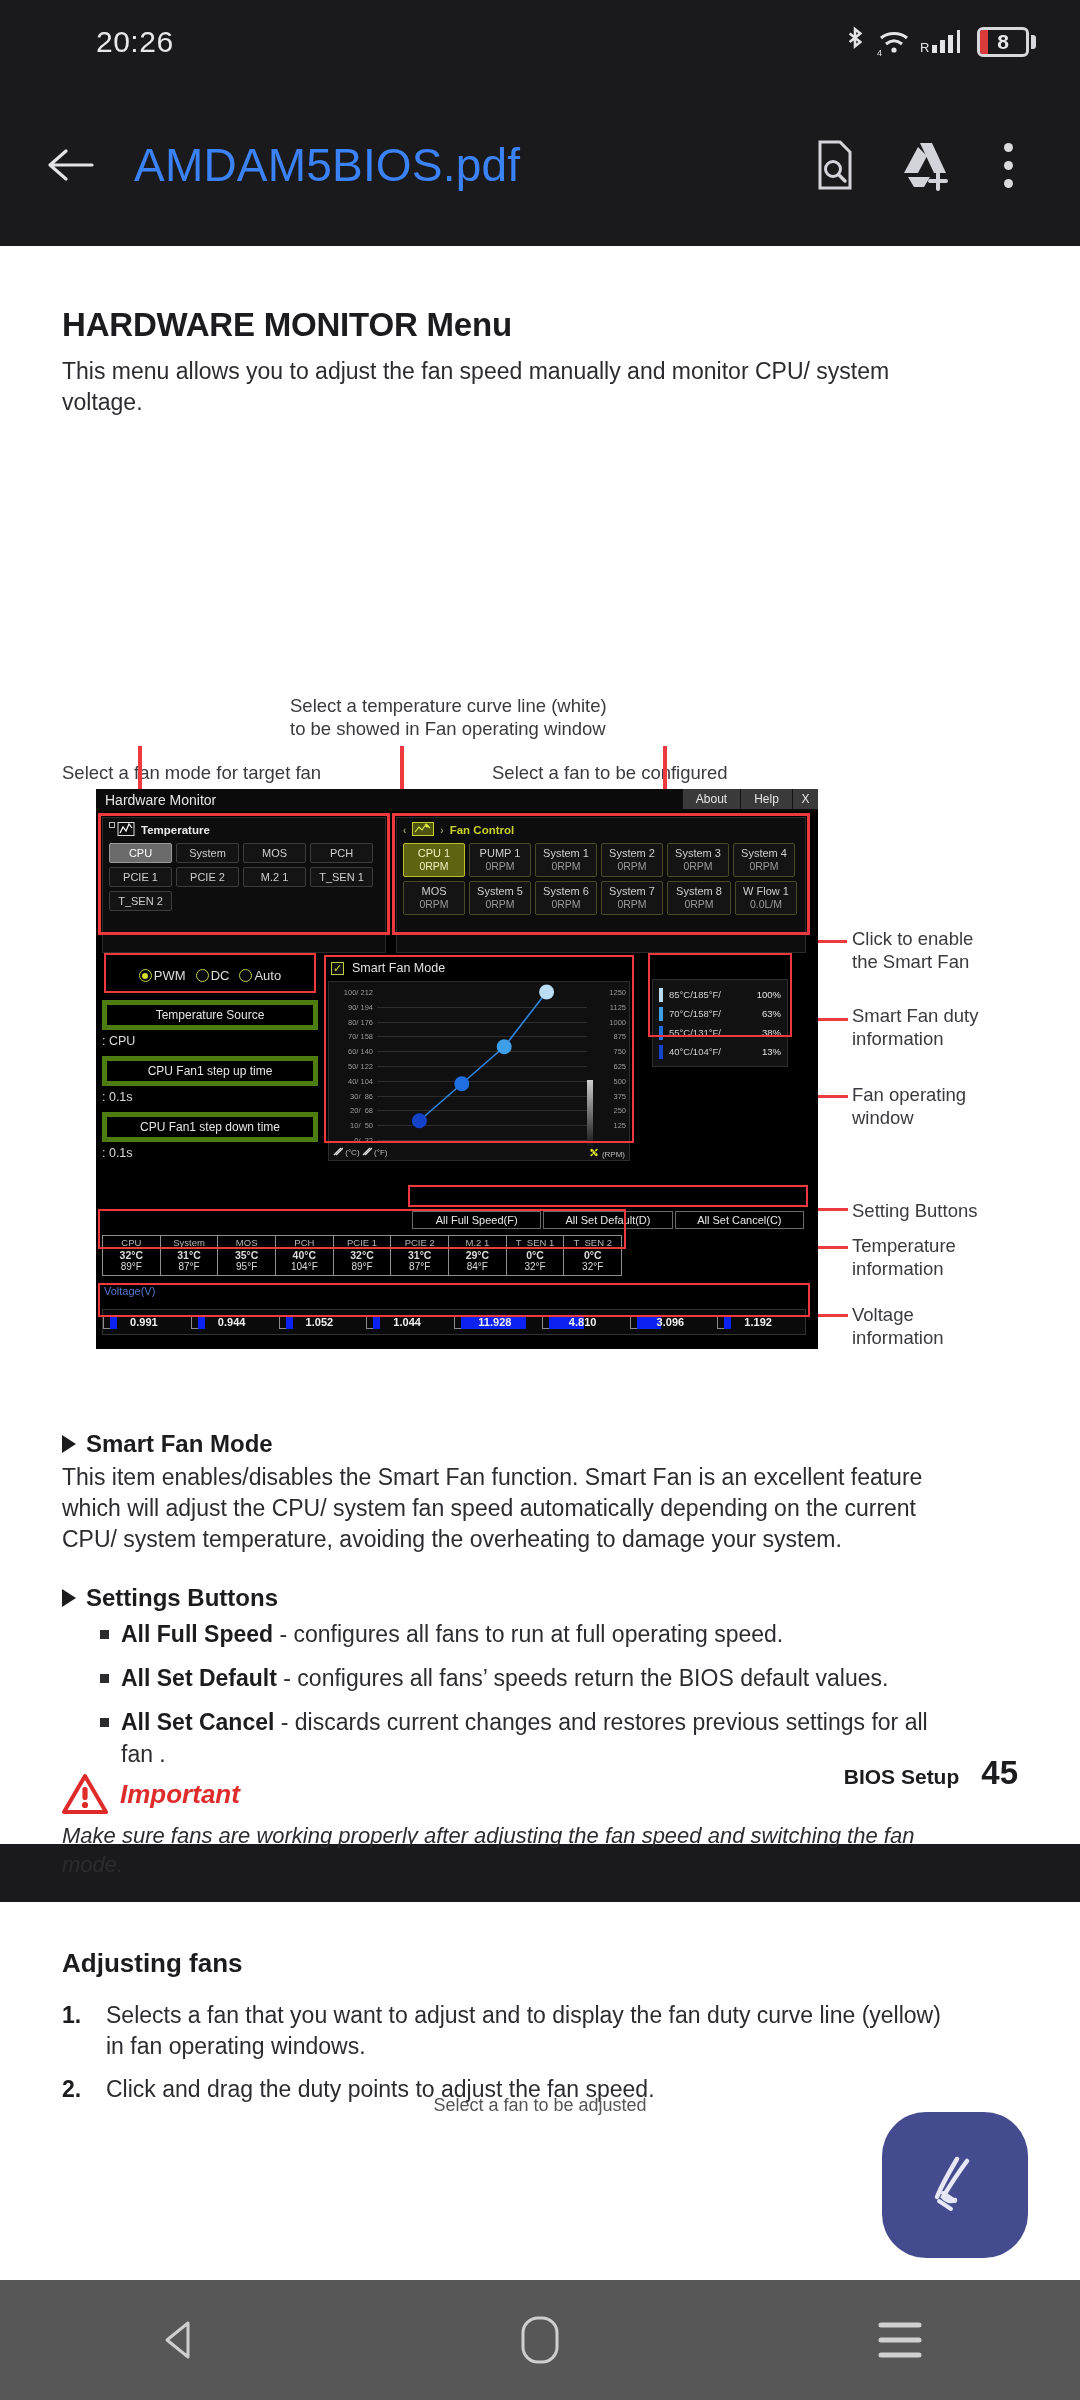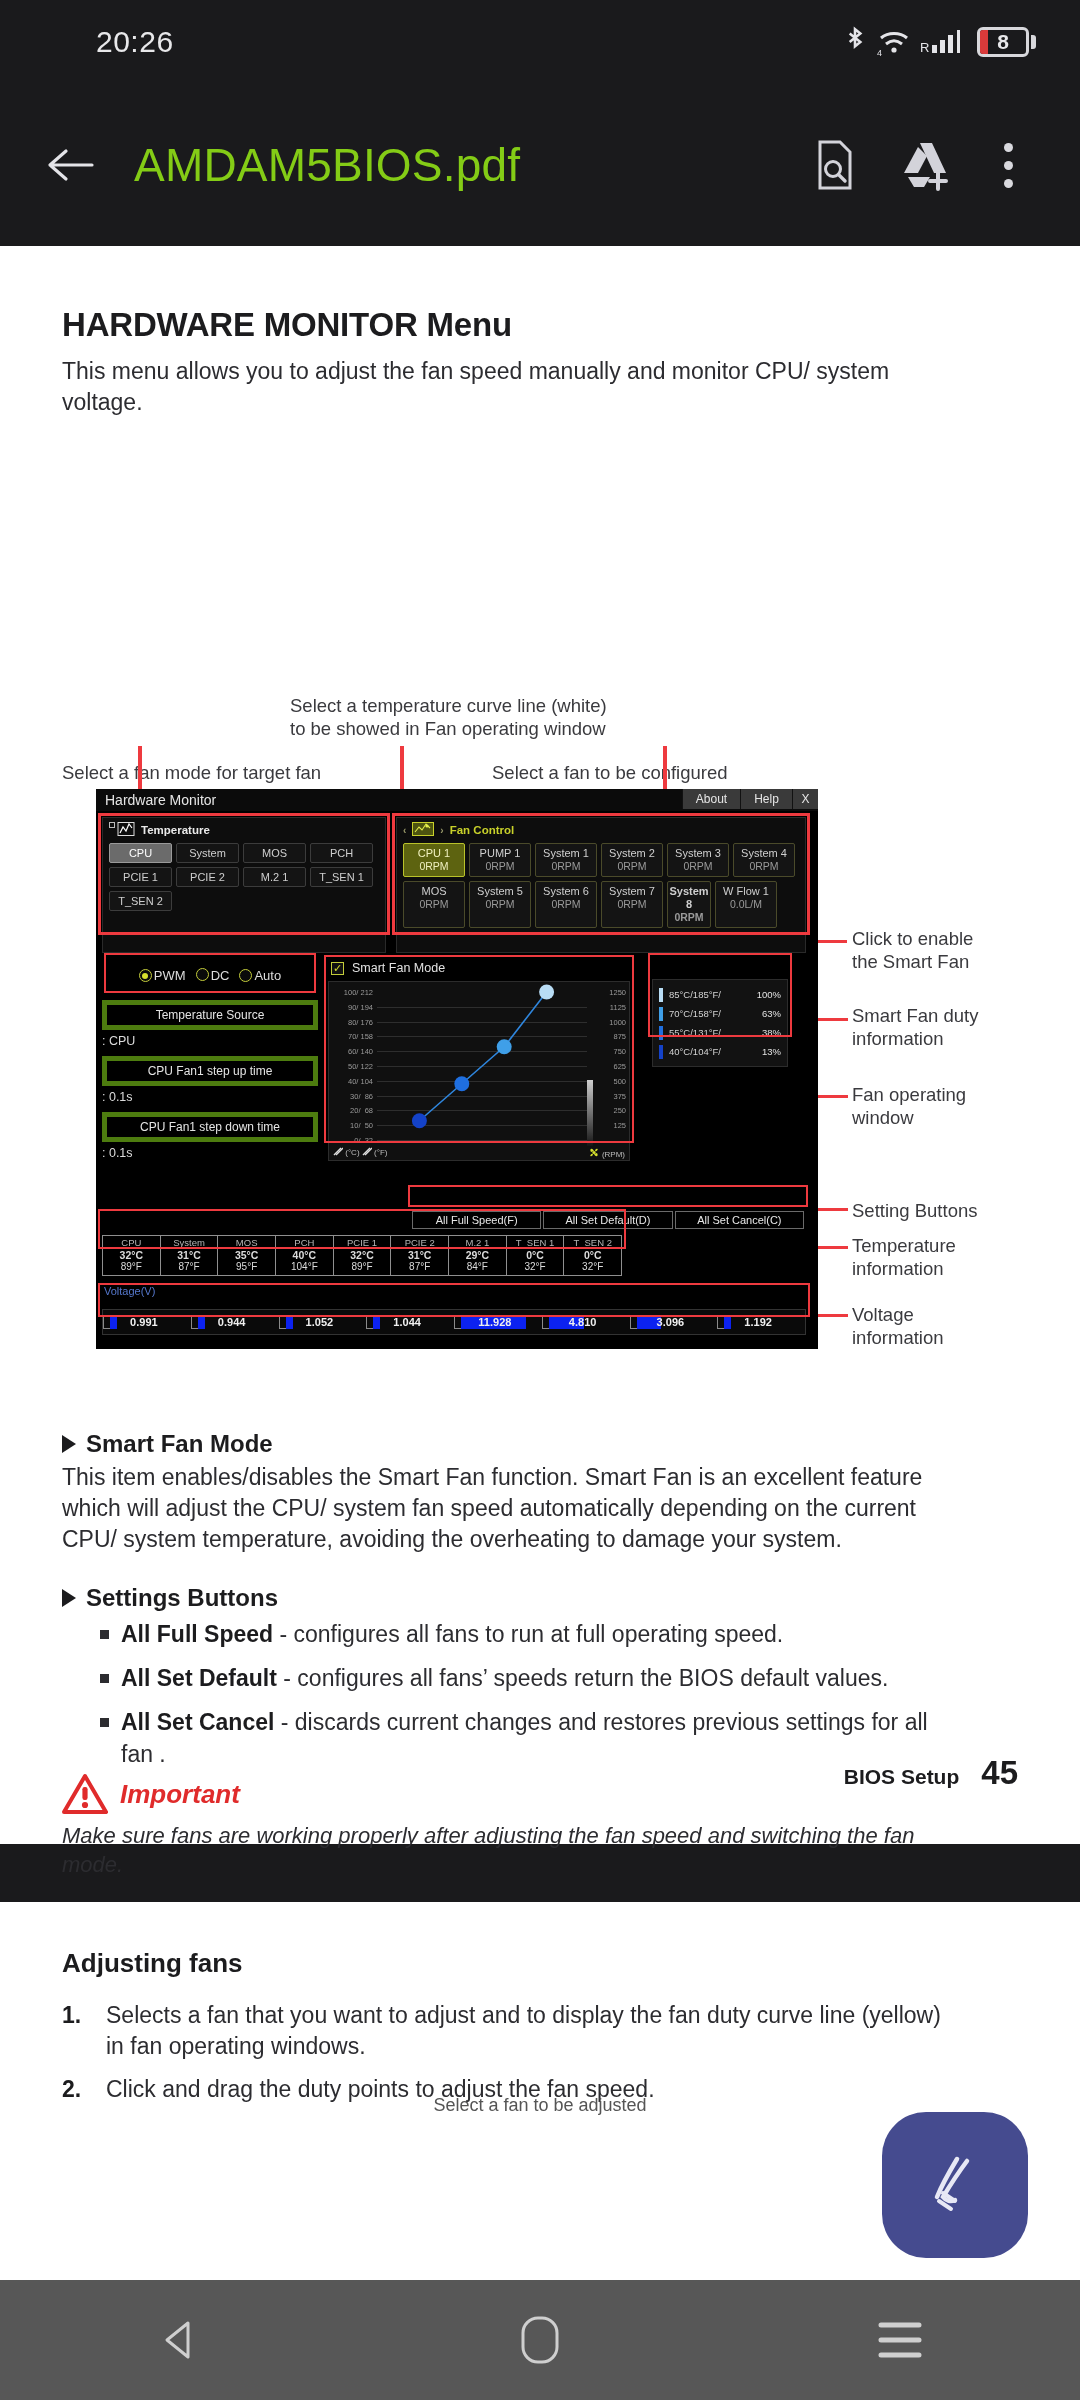--- a/index.html
+++ b/index.html
@@ -62,21 +62,21 @@
   .toolbar {
     height: 162px;
     background: #1a1a1c;
     display: flex;
     align-items: center;
     padding: 0 36px 0 44px;
     gap: 0;
   }
   .tb-back { width: 74px; display:flex; align-items:center; justify-content:flex-start; }
   .tb-title {
-    color: #84cc16;
+    color: #3b82f6;
     font-size: 46px;
     flex: 1;
     white-space: nowrap;
     overflow: hidden;
     padding-left: 16px;
     letter-spacing: .2px;
   }
   .tb-icon { width: 92px; display:flex; align-items:center; justify-content:center; }
   .tb-kebab { width: 72px; display:flex; flex-direction:column; align-items:center; gap:9px; }
   .tb-kebab i { width: 9px; height: 9px; border-radius: 50%; background: #d9d9de; display:block; }
@@ -533,38 +533,38 @@
               <span class="l2">0RPM</span>
             </div>
             <div class="chip fan" style="width: 62px;">
               <span class="l1">System 6</span>
               <span class="l2">0RPM</span>
             </div>
             <div class="chip fan" style="width: 62px;">
               <span class="l1">System 7</span>
               <span class="l2">0RPM</span>
             </div>
-            <div class="chip fan" style="width: 44px; font-weight: bold;">
+            <div class="chip fan" style="width: 64px;">
               <span class="l1">System 8</span>
               <span class="l2">0RPM</span>
             </div>
             <div class="chip fan" style="width: 62px;">
               <span class="l1">W Flow 1</span>
               <span class="l2">0.0L/M</span>
             </div>
           </div>
       </div>
 
       <div class="lcol">
         <div class="radio-row" id="fanmode-row">
             <span style="display: inline-flex; align-items: center;">
               <span class="radio on"></span>
               <span>PWM</span>
             </span>
-            <span style="display: inline-flex; ">
+            <span style="display: inline-flex; align-items: center;">
               <span class="radio"></span>
               <span>DC</span>
             </span>
             <span style="display: inline-flex; align-items: center;">
               <span class="radio"></span>
               <span>Auto</span>
             </span>
           </div>
         <div>
           <div class="lbl-btn">Temperature Source</div>

